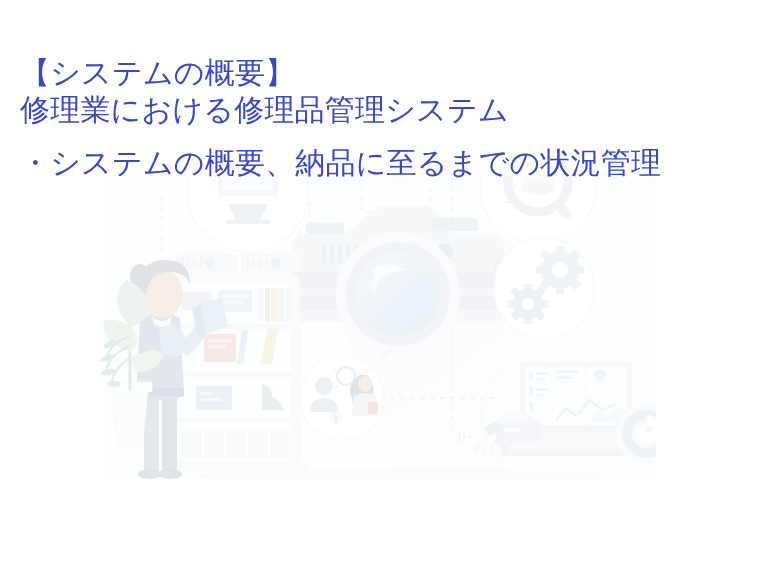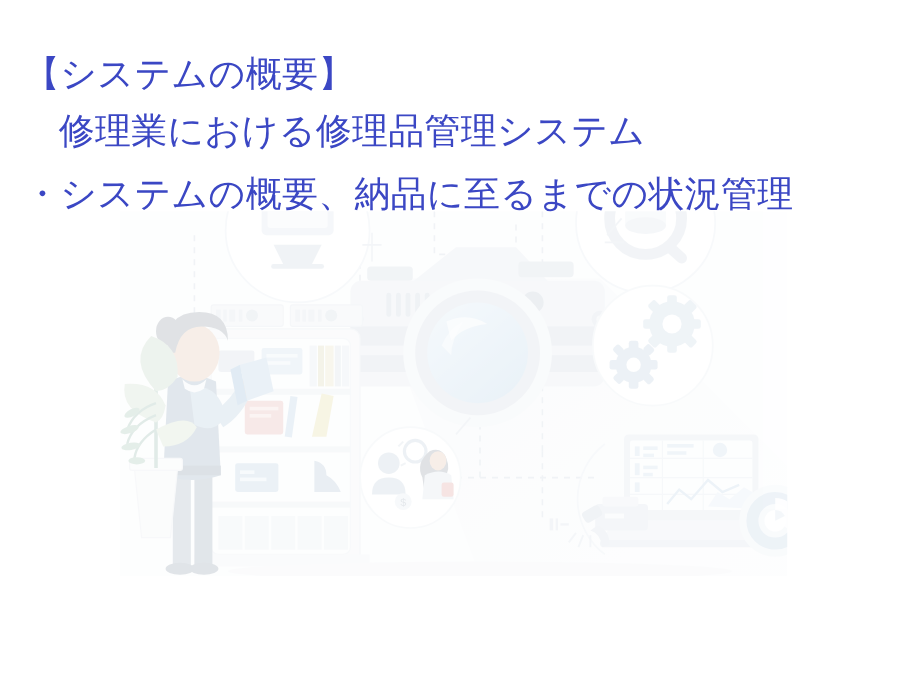--- a/index.html
+++ b/index.html
@@ -47,22 +47,22 @@
   }
   .txt-line {
     color: #3b47c4;
     font-size: 30px;
     line-height: 1.0;
     letter-spacing: 0.2px;
     white-space: nowrap;
     position: absolute;
     left: 20px;
   }
-  #line-1 { top: 48px; }
-  #line-2 { top: 95px; margin-left: 29px; }
+  #line-1 { top: 58px; }
+  #line-2 { top: 95px; }
   #line-3 { top: 148px; }
 </style>
 </head>
 <body>
 
 <div id="slide">
 
   <div id="illustration">
     <svg viewBox="0 0 556 304" xmlns="http://www.w3.org/2000/svg">
       <defs>

